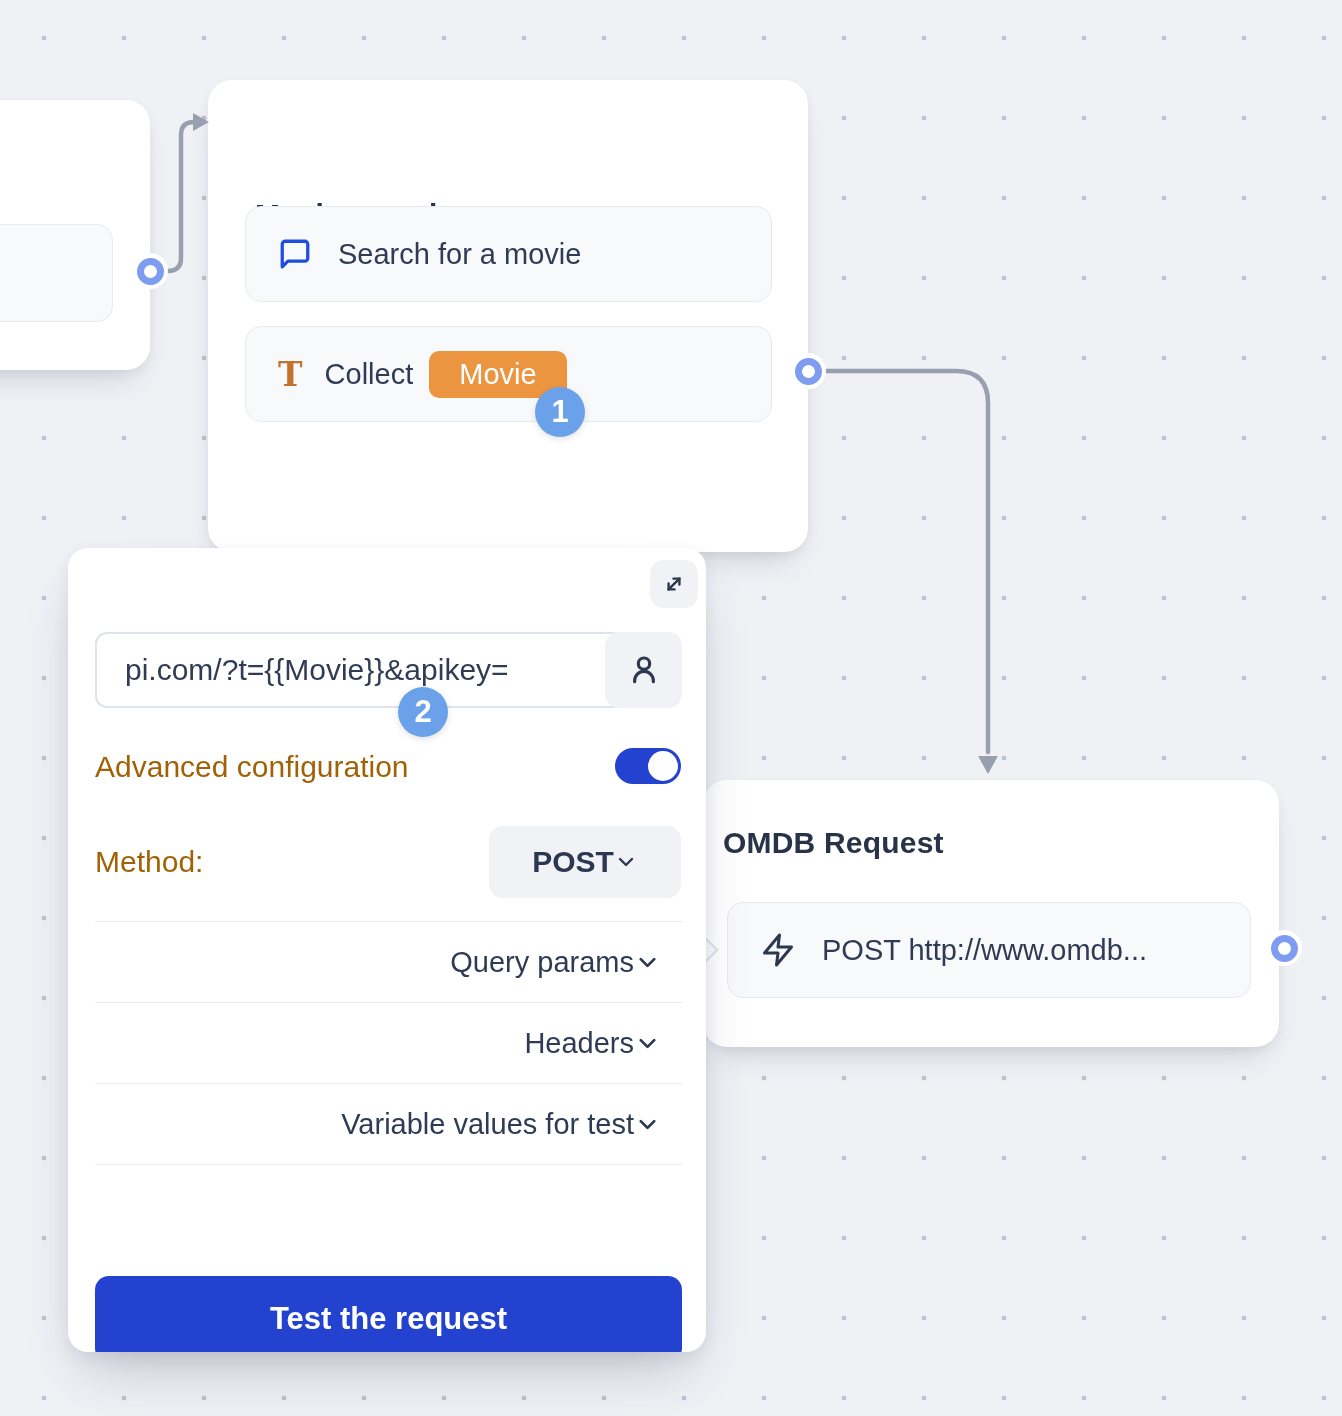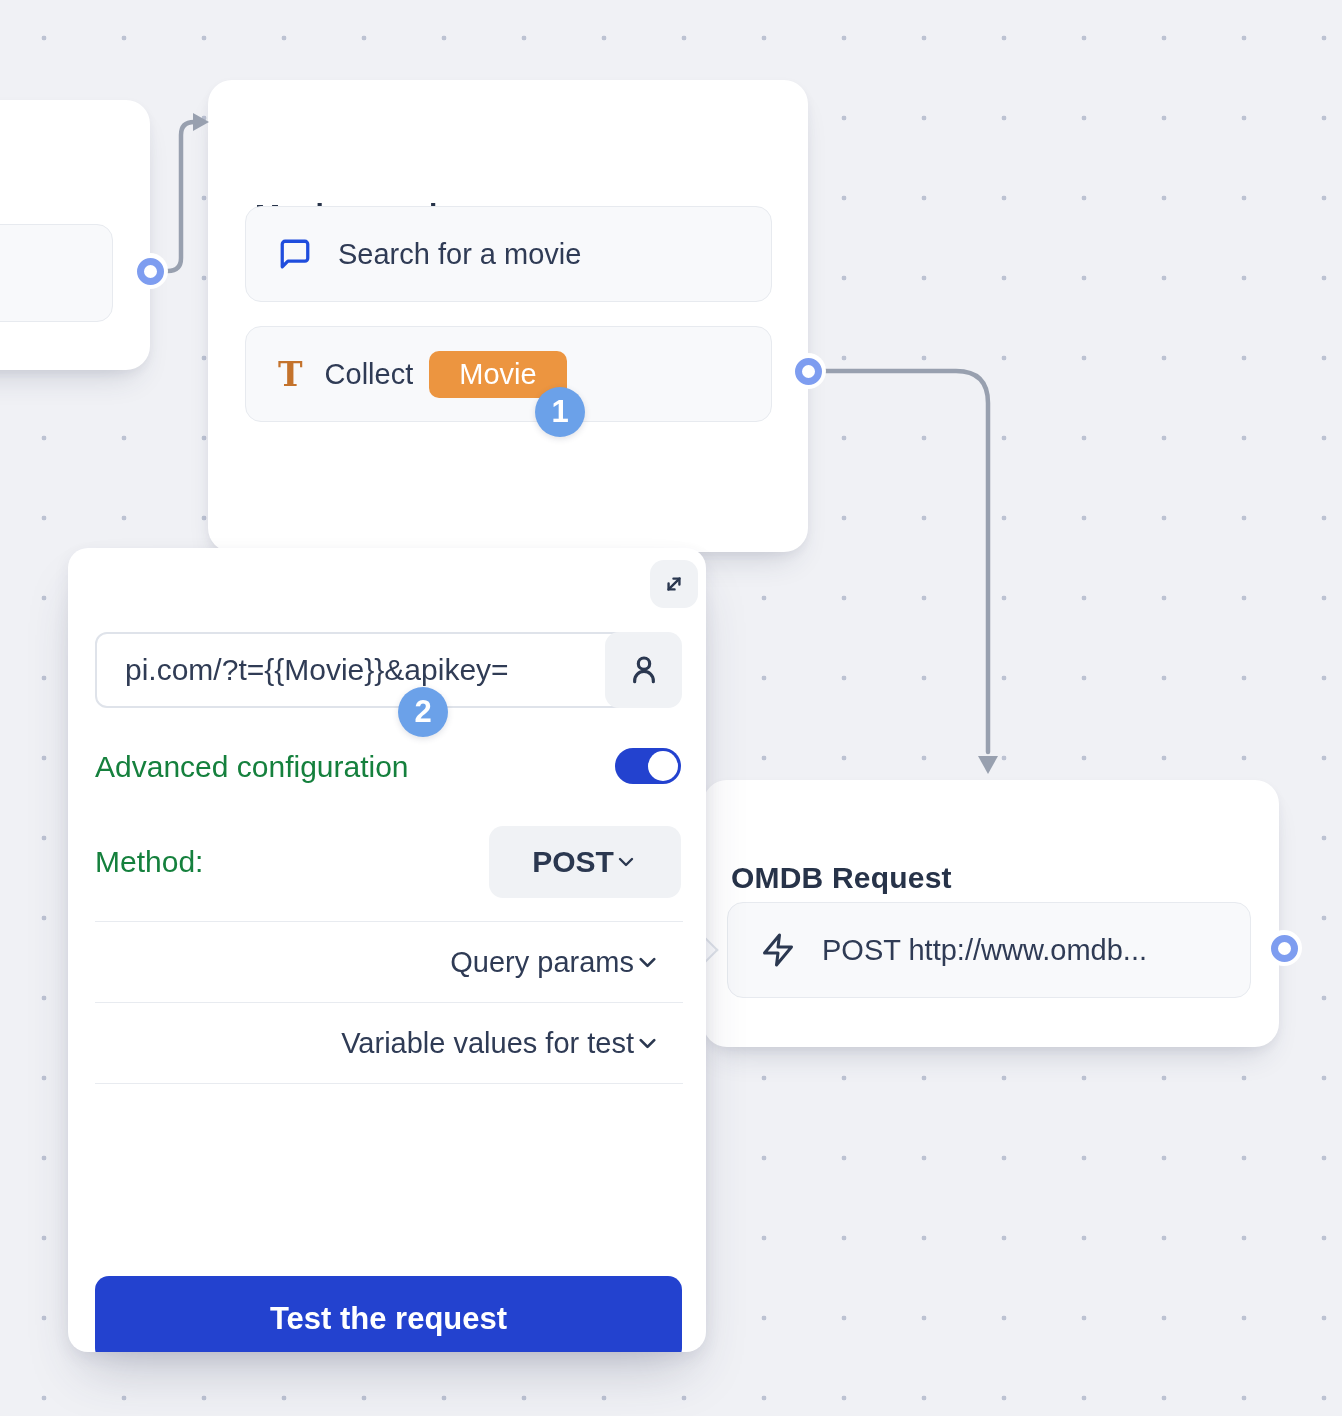--- a/index.html
+++ b/index.html
@@ -32,21 +32,21 @@
   
   #panel{position:absolute;left:68px;top:548px;width:638px;height:804px;background:#fff;
          border-radius:20px;overflow:hidden;z-index:30;
          box-shadow:0 30px 55px -18px rgba(45,55,85,.28),0 6px 16px rgba(45,55,85,.08);}
   .sq-btn{position:absolute;background:#f0f2f5;border:none;border-radius:14px;cursor:pointer;
           display:flex;align-items:center;justify-content:center;}
   #expand-btn{left:582px;top:12px;width:48px;height:48px;}
   #url-input{position:absolute;left:27px;top:84px;width:572px;height:76px;border:2px solid #dfe3ea;
              border-radius:12px;padding:0 8px 0 28px;font-size:30px;color:#303c55;background:#fff;outline:none;}
   #person-btn{left:537px;top:84px;width:77px;height:76px;}
-  .panel-label{position:absolute;font-size:30px;color:#15803d;white-space:nowrap;}
+  .panel-label{position:absolute;font-size:30px;color:#a16207;white-space:nowrap;}
   #toggle{position:absolute;left:547px;top:200px;width:66px;height:36px;border-radius:18px;
           background:#2342cf;border:none;cursor:pointer;}
   #toggle .knob{position:absolute;right:3px;top:3px;width:30px;height:30px;border-radius:50%;background:#fff;}
   #method-btn{left:421px;top:278px;width:192px;height:72px;}
   #method-btn .method-value{font-size:30px;font-weight:600;color:#2b3850;}
   #sections{position:absolute;left:27px;top:373px;width:588px;border-bottom:1.5px solid #e8ebf0;}
   .section-row{display:flex;align-items:center;justify-content:flex-end;height:81px;
                border-top:1.5px solid #e8ebf0;padding:0 22px 0 32px;cursor:pointer;background:#fff;}
   .section-row .section-label{font-size:29px;color:#2f3b55;}
   #test-btn{position:absolute;left:27px;top:728px;width:587px;height:86px;background:#2342cf;
@@ -94,21 +94,21 @@
     </div>
 
   <svg id="wires" width="1342" height="1416" viewBox="0 0 1342 1416">
     <path d="M 160 271 H 168 Q 181 271 181 258 V 135 Q 181 122 194 122 H 196" fill="none" stroke="#98a0af" stroke-width="4.5" stroke-linecap="round"></path>
     <polygon points="209,122 193,113 193,131" fill="#98a0af"></polygon>
     <path d="M 820 371 H 956 Q 988 371 988 403 V 752" fill="none" stroke="#98a0af" stroke-width="4.5" stroke-linecap="round"></path>
     <polygon points="988,774 978,756 998,756" fill="#98a0af"></polygon>
   </svg>
 
   <div class="card" style="left:703px;top:780px;width:576px;height:267px;z-index:10;">
-    <div class="node-title" style="position:absolute;left:28px;top:46px;margin-top:35px;">OMDB Request</div>
+    <div class="node-title" style="position:absolute;left:20px;top:46px;">OMDB Request</div>
 
     <div class="notch"></div>
 
     <div class="node-item" style="left:24px;top:122px;width:524px;height:96px;">
       <span class="icon-slot">
         <svg width="36" height="36" viewBox="0 0 24 24" fill="none" stroke="#2b3850" stroke-width="2" stroke-linejoin="round">
           <polygon points="13 2 3 14 12 14 11 22 21 10 12 10 13 2"></polygon>
         </svg>
       </span>
       <span class="item-label">POST http://www.omdb...</span>
@@ -166,20 +166,28 @@
     <div id="sections">
       <div class="section-row">
         <span class="section-label">Query params</span>
         <span class="icon-slot">
           <svg width="27" height="27" viewBox="0 0 24 24" fill="none" stroke="#2b3850" stroke-width="2.4" stroke-linecap="round" stroke-linejoin="round">
               <polyline points="6 9 12 15 18 9"></polyline>
             </svg>
         </span>
       </div>
       <div class="section-row">
+        <span class="section-label">Headers</span>
+        <span class="icon-slot">
+          <svg width="27" height="27" viewBox="0 0 24 24" fill="none" stroke="#2b3850" stroke-width="2.4" stroke-linecap="round" stroke-linejoin="round">
+              <polyline points="6 9 12 15 18 9"></polyline>
+            </svg>
+        </span>
+      </div>
+      <div class="section-row">
         <span class="section-label">Variable values for test</span>
         <span class="icon-slot">
           <svg width="27" height="27" viewBox="0 0 24 24" fill="none" stroke="#2b3850" stroke-width="2.4" stroke-linecap="round" stroke-linejoin="round">
               <polyline points="6 9 12 15 18 9"></polyline>
             </svg>
         </span>
       </div>
     </div>
 
     <button id="test-btn">Test the request</button>

